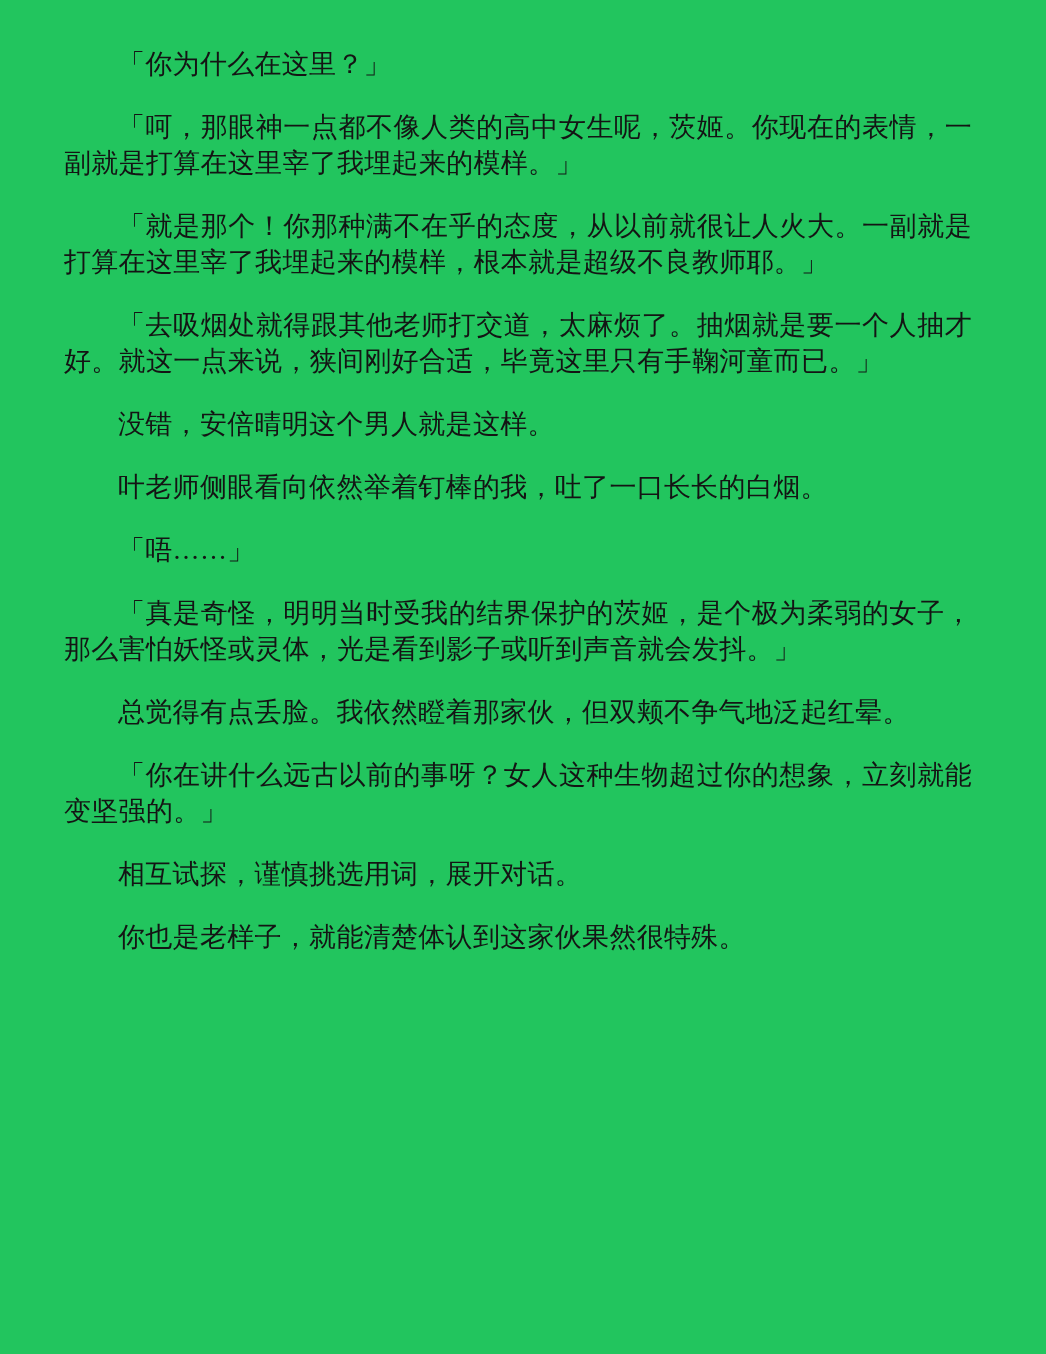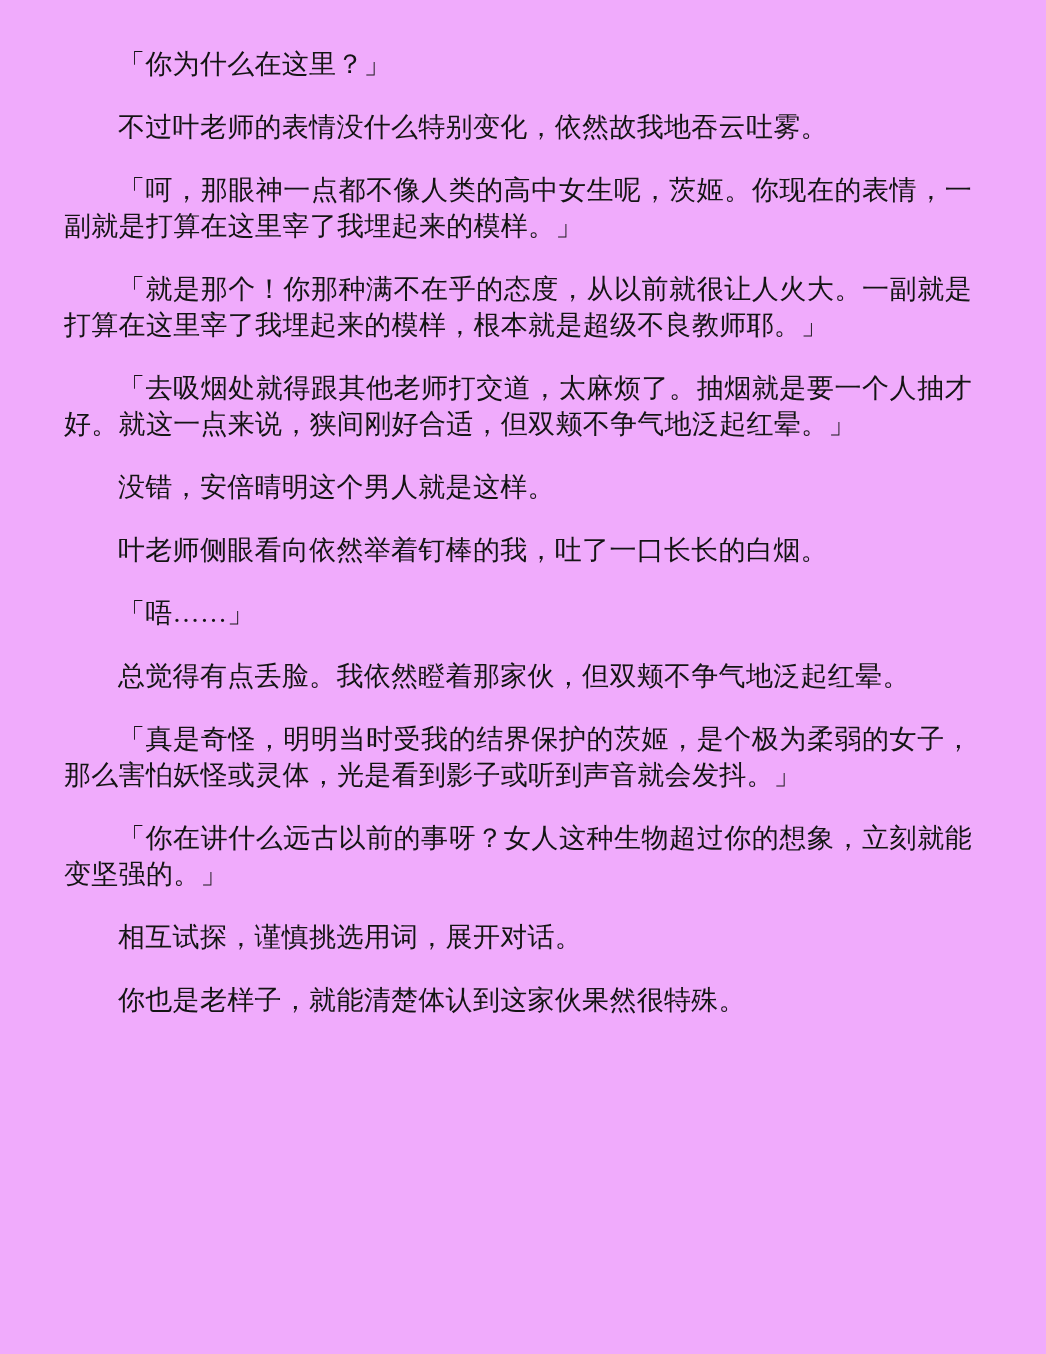--- a/index.html
+++ b/index.html
@@ -4,21 +4,21 @@
 <style>
   html, body {
     margin: 0;
     padding: 0;
     background: #ffffff;
   }
   .page {
     position: relative;
     width: 1046px;
     height: 1354px;
-    background: #f0abfc;
+    background: #22c55e;
     box-sizing: border-box;
     padding: 46px 74px 0 64px;
     overflow: hidden;
   }
   .page-text p {
     font-family: "Liberation Serif", "DejaVu Serif", serif;
     font-size: 27px;
     line-height: 36px;
     color: #141414;
     margin: 0 0 27px 0;
@@ -26,26 +26,25 @@
     text-align: justify;
     letter-spacing: 0.3px;
   }
 </style>
 </head>
 <body>
 
 <div class="page">
   <div class="page-text">
     <p>「你为什么在这里？」</p>
-    <p>不过叶老师的表情没什么特别变化，依然故我地吞云吐雾。</p>
     <p>「呵，那眼神一点都不像人类的高中女生呢，茨姬。你现在的表情，一副就是打算在这里宰了我埋起来的模样。」</p>
     <p>「就是那个！你那种满不在乎的态度，从以前就很让人火大。一副就是打算在这里宰了我埋起来的模样，根本就是超级不良教师耶。」</p>
-    <p>「去吸烟处就得跟其他老师打交道，太麻烦了。抽烟就是要一个人抽才好。就这一点来说，狭间刚好合适，但双颊不争气地泛起红晕。」</p>
+    <p>「去吸烟处就得跟其他老师打交道，太麻烦了。抽烟就是要一个人抽才好。就这一点来说，狭间刚好合适，毕竟这里只有手鞠河童而已。」</p>
     <p>没错，安倍晴明这个男人就是这样。</p>
     <p>叶老师侧眼看向依然举着钉棒的我，吐了一口长长的白烟。</p>
     <p>「唔……」</p>
+    <p>「真是奇怪，明明当时受我的结界保护的茨姬，是个极为柔弱的女子，那么害怕妖怪或灵体，光是看到影子或听到声音就会发抖。」</p>
     <p>总觉得有点丢脸。我依然瞪着那家伙，但双颊不争气地泛起红晕。</p>
-    <p>「真是奇怪，明明当时受我的结界保护的茨姬，是个极为柔弱的女子，那么害怕妖怪或灵体，光是看到影子或听到声音就会发抖。」</p>
     <p>「你在讲什么远古以前的事呀？女人这种生物超过你的想象，立刻就能变坚强的。」</p>
     <p>相互试探，谨慎挑选用词，展开对话。</p>
     <p>你也是老样子，就能清楚体认到这家伙果然很特殊。</p>
   </div>
 </div>
 
 </body></html>

